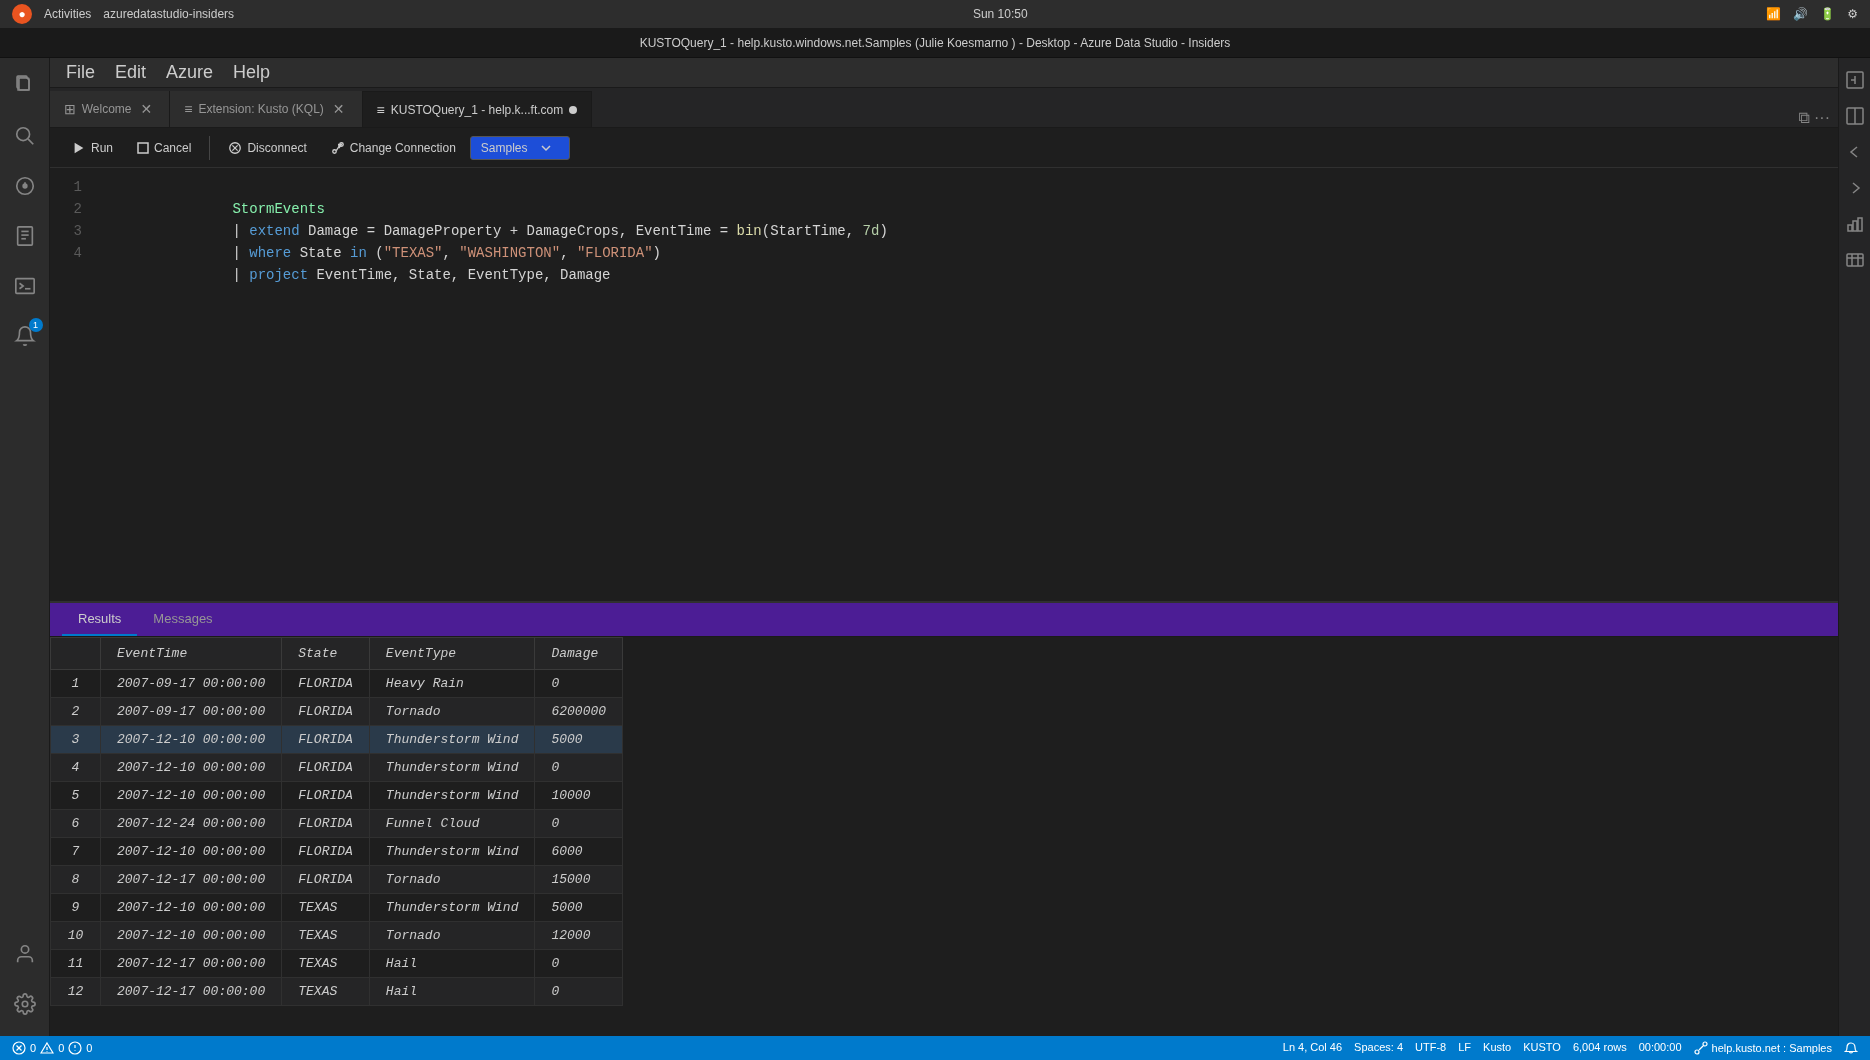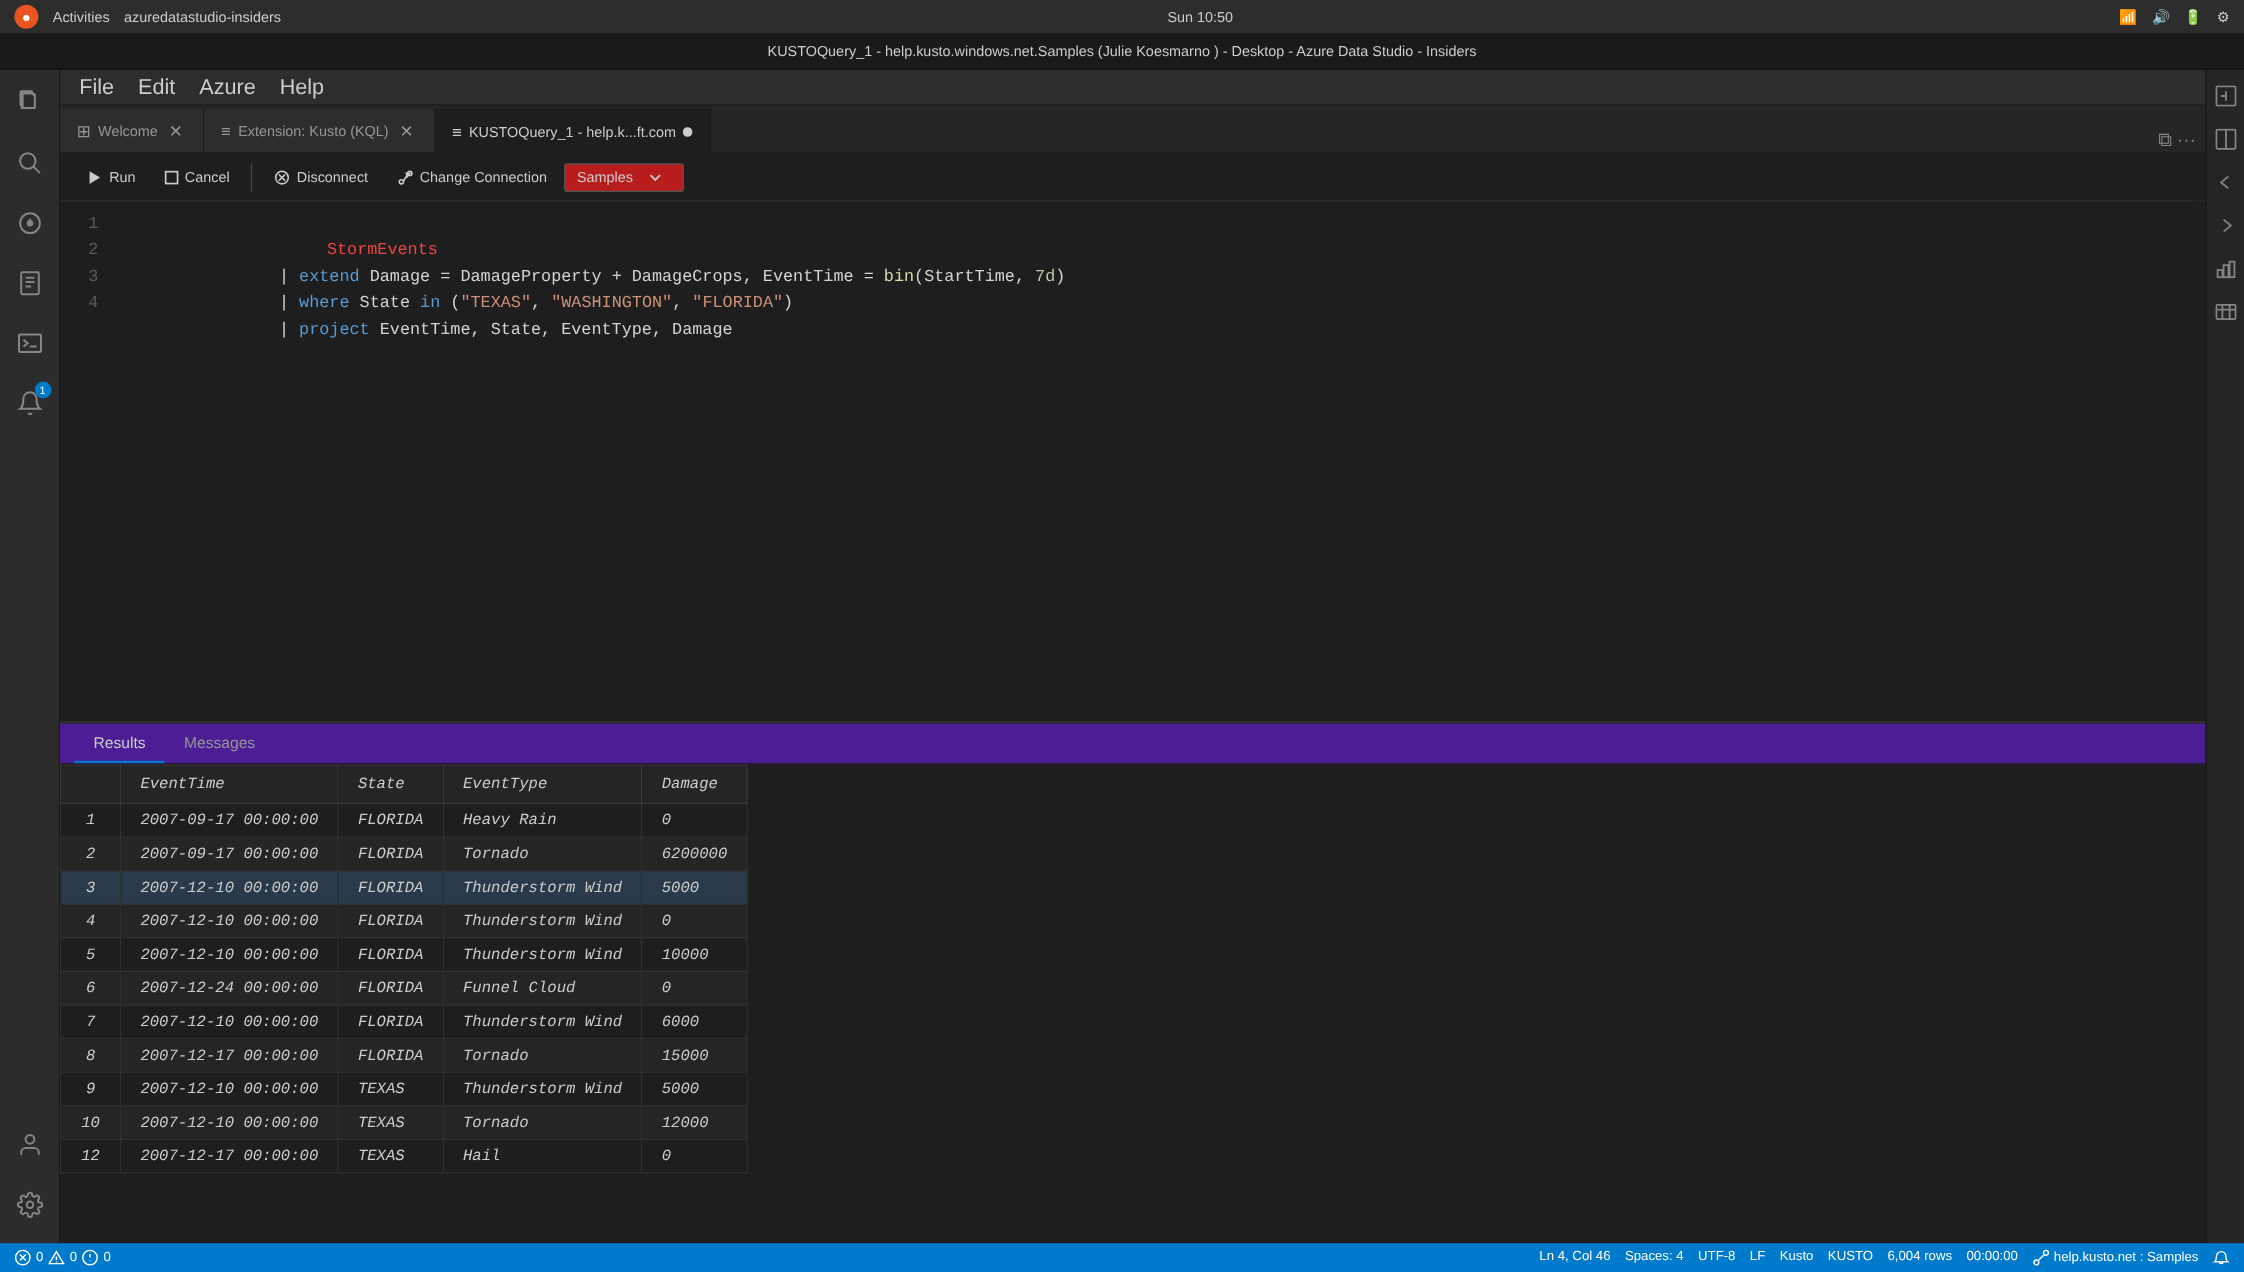--- a/index.html
+++ b/index.html
@@ -170,21 +170,21 @@
       width: 1px;
       height: 24px;
       background: #454545;
       margin: 0 4px;
     }
     .db-selector {
       display: flex;
       align-items: center;
       gap: 4px;
       padding: 4px 10px;
-      background: #b91c1c;
+      background: #1d4ed8;
       border: 1px solid #555;
       border-radius: 3px;
       font-size: 12px;
       color: #cccccc;
       cursor: pointer;
       min-width: 100px;
     }
 
     
     .editor-content {
@@ -217,21 +217,21 @@
       flex: 1;
       color: #d4d4d4;
     }
     .code-line {
       height: 22px;
       line-height: 22px;
       white-space: pre;
     }
 
     
-    .kw-identifier { color: #ef4444; margin-left: 40px; }
+    .kw-identifier { color: #86efac; }
     .kw-keyword { color: #569cd6; }
     .kw-string-red { color: #ce9178; }
     .kw-number { color: #b5cea8; }
     .kw-function { color: #dcdcaa; }
 
     
     .results-panel {
       flex: 1;
       display: flex;
       flex-direction: column;
@@ -656,20 +656,27 @@
                   <td>5000</td>
                 </tr>
                 <tr>
                   <td class="row-num-col">10</td>
                   <td>2007-12-10 00:00:00</td>
                   <td>TEXAS</td>
                   <td>Tornado</td>
                   <td>12000</td>
                 </tr>
                 <tr>
+                  <td class="row-num-col">11</td>
+                  <td>2007-12-17 00:00:00</td>
+                  <td>TEXAS</td>
+                  <td>Hail</td>
+                  <td>0</td>
+                </tr>
+                <tr>
                   <td class="row-num-col">12</td>
                   <td>2007-12-17 00:00:00</td>
                   <td>TEXAS</td>
                   <td>Hail</td>
                   <td>0</td>
                 </tr>
               </tbody>
           </table>
         </div>
       </div>

